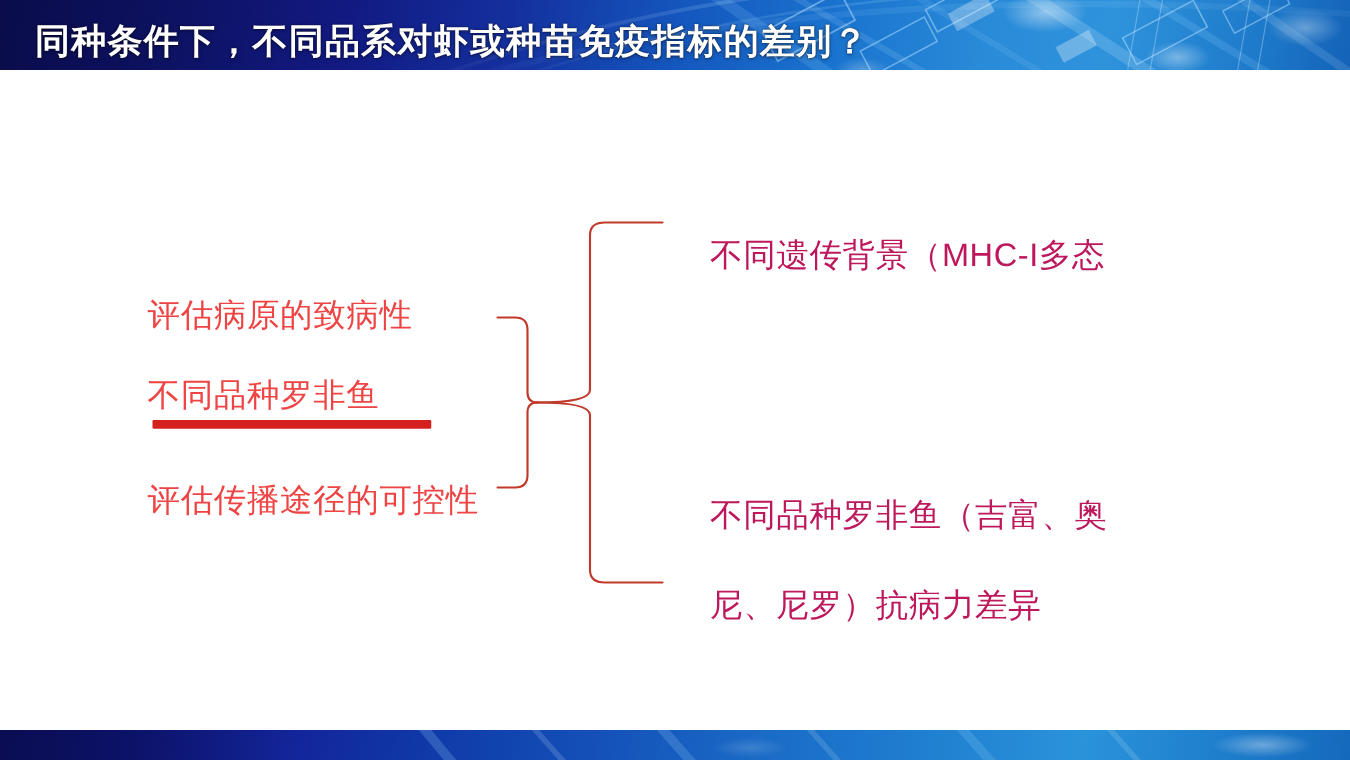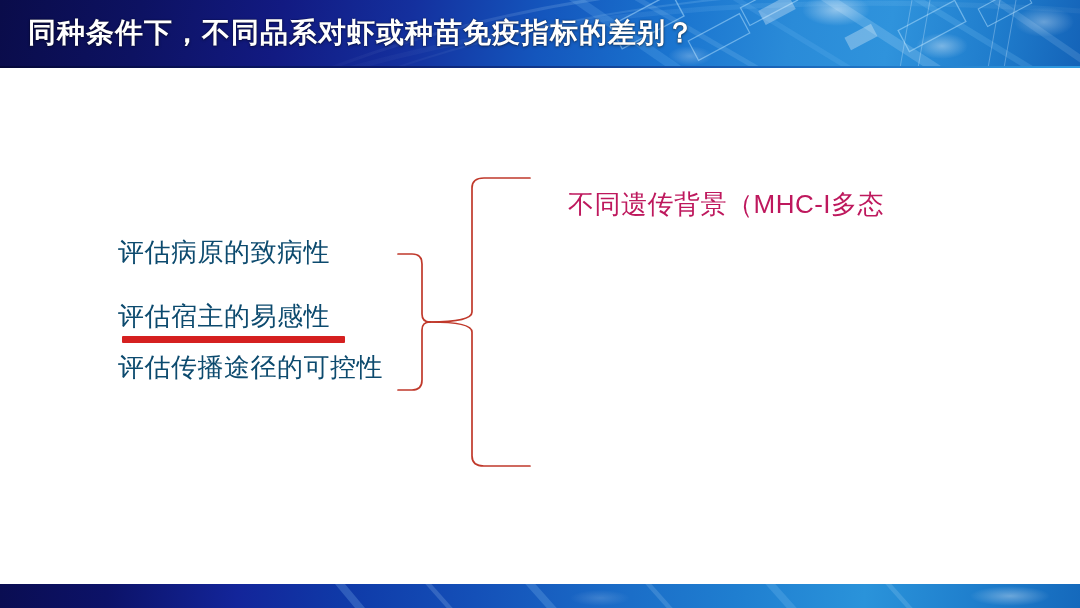--- a/index.html
+++ b/index.html
@@ -18,21 +18,21 @@
     overflow: hidden;
     background: #ffffff;
   }
 
   
   .banner {
     position: absolute;
     left: 0;
     top: 0;
     width: 1080px;
-    height: 68px;
+    height: 56px;
     overflow: hidden;
     background: linear-gradient(100deg,
         #0a0c4a 0%,
         #0d1262 13%,
         #121a82 26%,
         #14309e 38%,
         #1456bd 50%,
         #1a74cf 62%,
         #2a8bd8 73%,
         #2f93dc 82%,
@@ -79,28 +79,28 @@
   }
 
   .left-block {
     position: absolute;
     left: 118px;
     top: 169px;
     width: 300px;
   }
   .left-line {
     font-size: 26px;
-    color: #0c4a6e;
+    color: #ef4444;
     line-height: 30px;
     white-space: nowrap;
     letter-spacing: 0.5px;
   }
   .lg1 { position: absolute; left: 0; top: 0; }
   .lg2 { position: absolute; left: 0; top: 64px; }
-  .lg3 { position: absolute; left: 0; top: 116px; font-family: Liberation Serif, serif; }
+  .lg3 { position: absolute; left: 0; top: 148px; }
   .red-underline {
     position: absolute;
     left: 4px;
     top: 99px;
     width: 223px;
     height: 7px;
     background: #d52020;
     border-radius: 1px;
   }
 
@@ -252,29 +252,33 @@
       </g>
     </svg>
     <div class="banner-bottomline"></div>
     <div class="banner-title">同种条件下，不同品系对虾或种苗免疫指标的差别？</div>
   </div>
 
   <div class="content">
 
     <div class="left-block">
       <div class="left-line lg1">评估病原的致病性</div>
-      <div class="left-line lg2">评估宿主的易感性</div>
+      <div class="left-line lg2">不同品种罗非鱼</div>
       <div class="red-underline"></div>
       <div class="left-line lg3">评估传播途径的可控性</div>
     </div>
 
     <div class="right-block-top">
       <div class="right-line">不同遗传背景（MHC-I多态</div>
     </div>
 
+    <div class="right-block-bottom">
+      <div class="right-line">不同品种罗非鱼（吉富、奥</div>
+      <div class="right-line">尼、尼罗）抗病力差异</div>
+    </div>
 
     <svg class="braces" viewBox="0 0 1080 516">
 
       <g fill="none" stroke="#c0392b" stroke-width="1.7" stroke-linecap="round">
         <path d="M398,186 L412,186 Q422,186 422,196 L422,246 Q422,254 430,254"></path>
         <path d="M398,322 L412,322 Q422,322 422,312 L422,262 Q422,254 430,254"></path>
       </g>
 
       <g fill="none" stroke="#c0392b" stroke-width="1.7" stroke-linecap="round">
         <path d="M430,254 Q472,254 472,244 L472,120 Q472,110 484,110 L530,110"></path>

